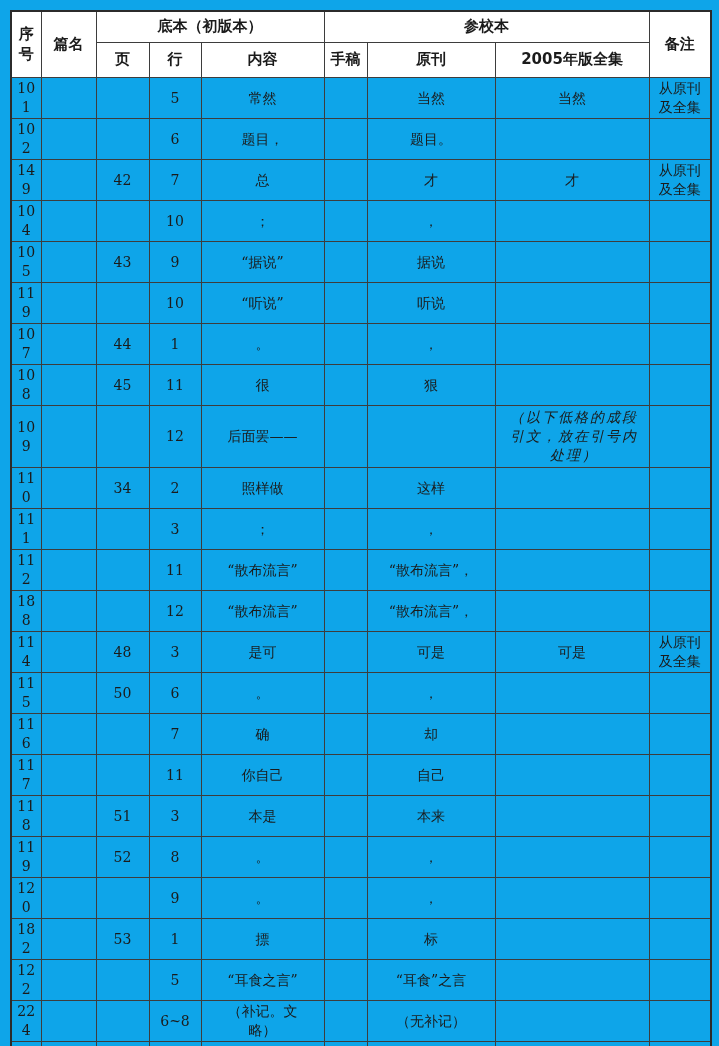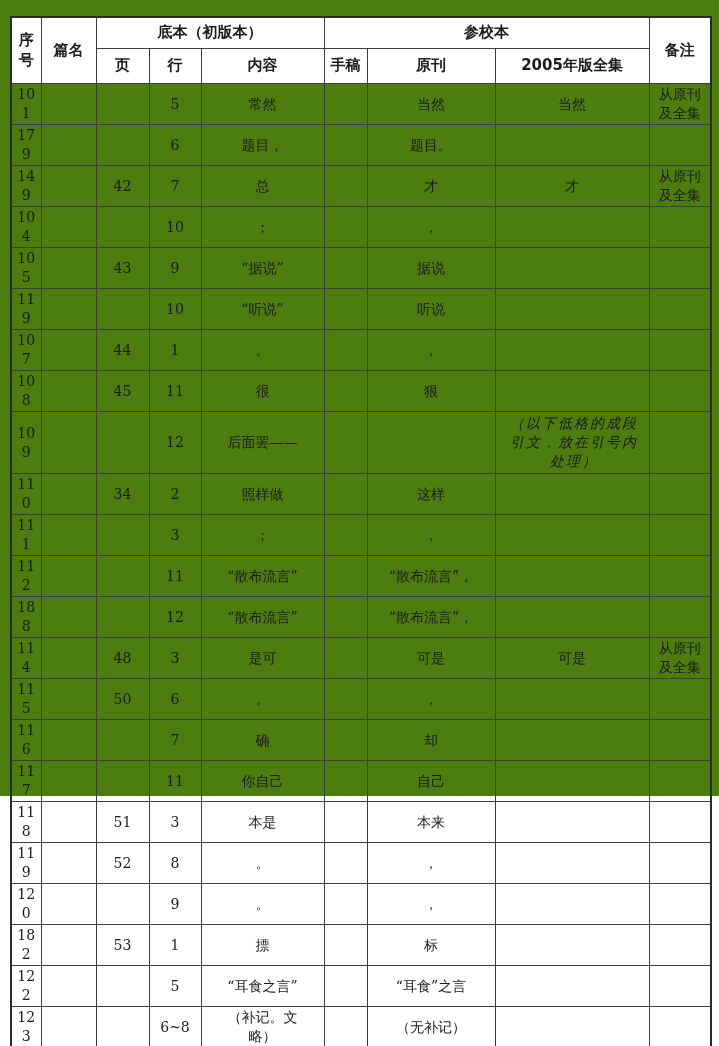--- a/index.html
+++ b/index.html
@@ -6,23 +6,23 @@
     margin: 0;
     padding: 0;
     background: #ffffff;
     width: 719px;
     height: 1046px;
     overflow: hidden;
   }
   .page {
     box-sizing: border-box;
     width: 719px;
-    height: 796px;
-    padding: 16px 9px 6px 10px;
-    background: #4d7c0f;
+    height: 1046px;
+    padding: 10px 9px 6px 10px;
+    background: #0ea5e9;
   }
   table.collation {
     border-collapse: collapse;
     table-layout: fixed;
     width: 700px;
     border: 2px solid #2b2b2b;
   }
   table.collation th,
   table.collation td {
     border: 1px solid #3d3d3d;
@@ -100,21 +100,21 @@
           <td></td>
           <td></td>
           <td>5</td>
           <td>常然</td>
           <td></td>
           <td>当然</td>
           <td>当然</td>
           <td>从原刊及全集</td>
         </tr>
         <tr>
-          <td>179</td>
+          <td>102</td>
           <td></td>
           <td></td>
           <td>6</td>
           <td>题目，</td>
           <td></td>
           <td>题目。</td>
           <td></td>
           <td></td>
         </tr>
         <tr>
@@ -331,21 +331,21 @@
           <td></td>
           <td></td>
           <td>5</td>
           <td>“耳食之言”</td>
           <td></td>
           <td>“耳食”之言</td>
           <td></td>
           <td></td>
         </tr>
         <tr>
-          <td>123</td>
+          <td>224</td>
           <td></td>
           <td></td>
           <td>6~8</td>
           <td>（补记。文略）</td>
           <td></td>
           <td>（无补记）</td>
           <td></td>
           <td></td>
         </tr>
         <tr>

